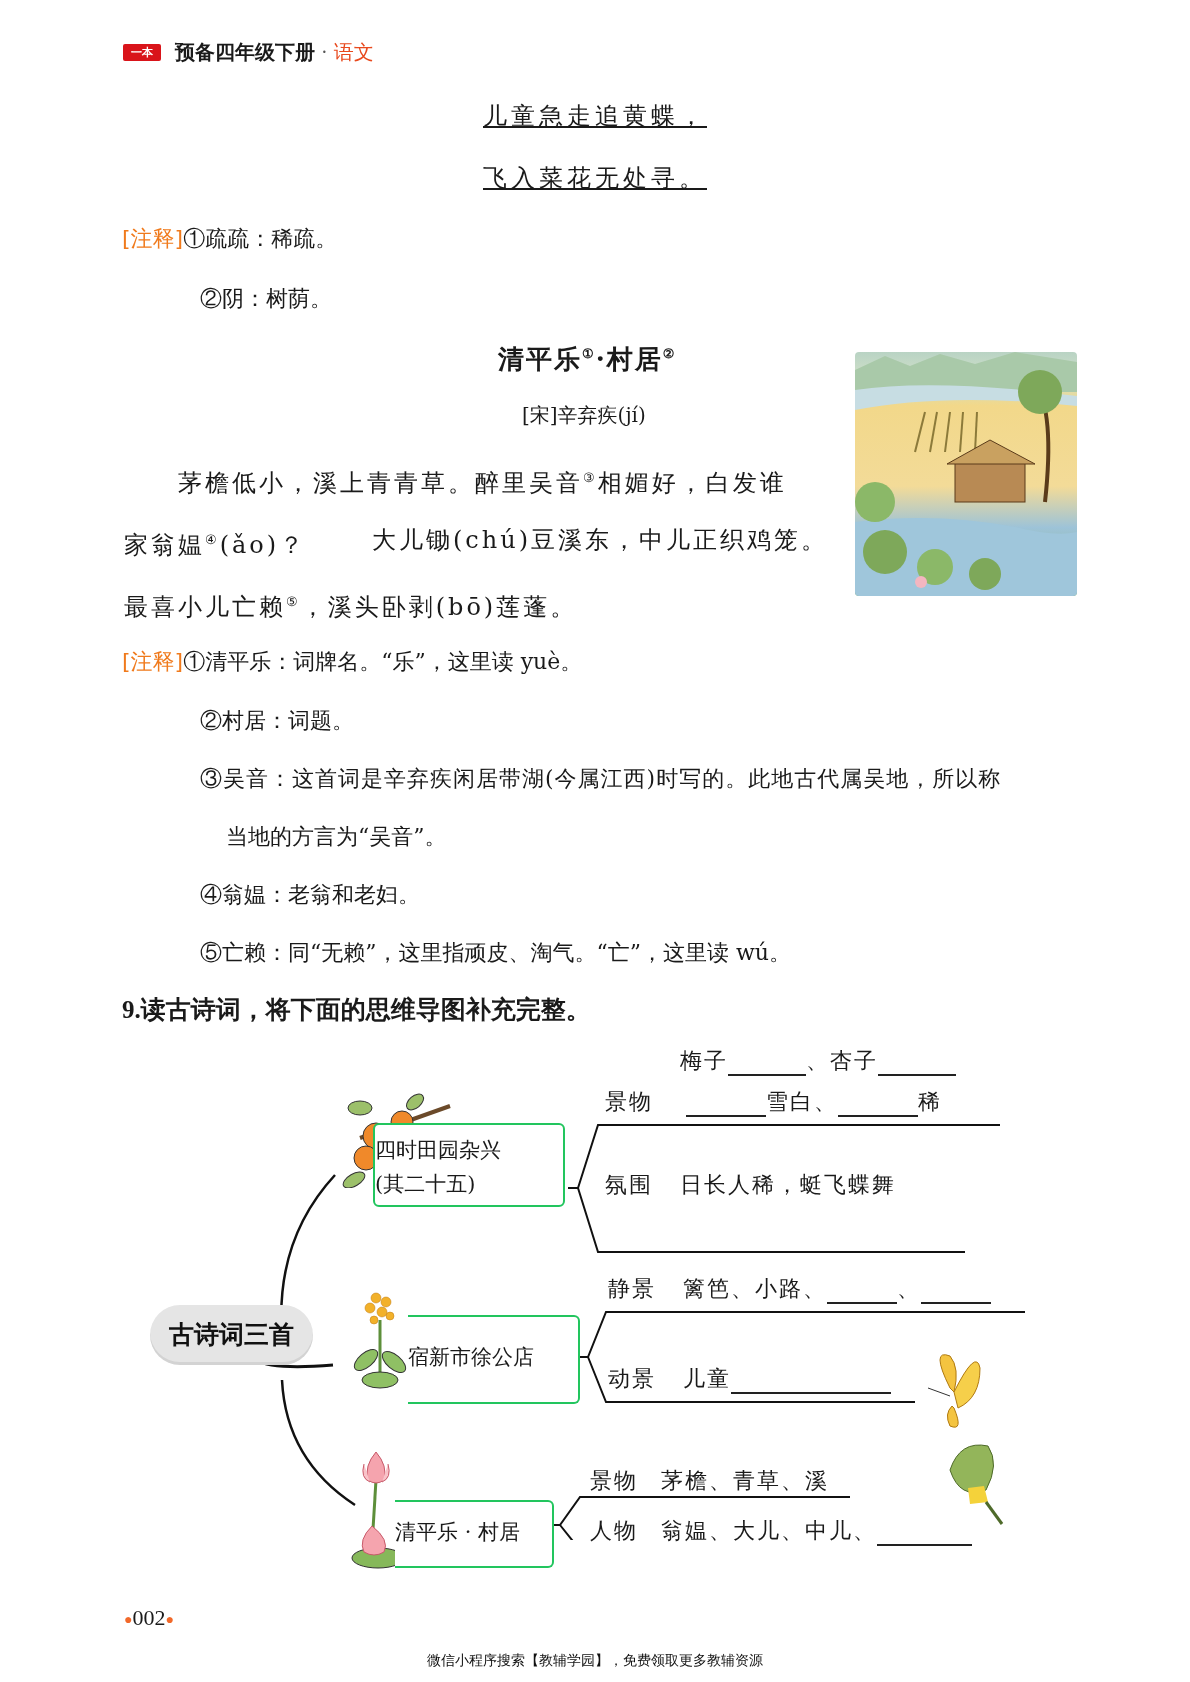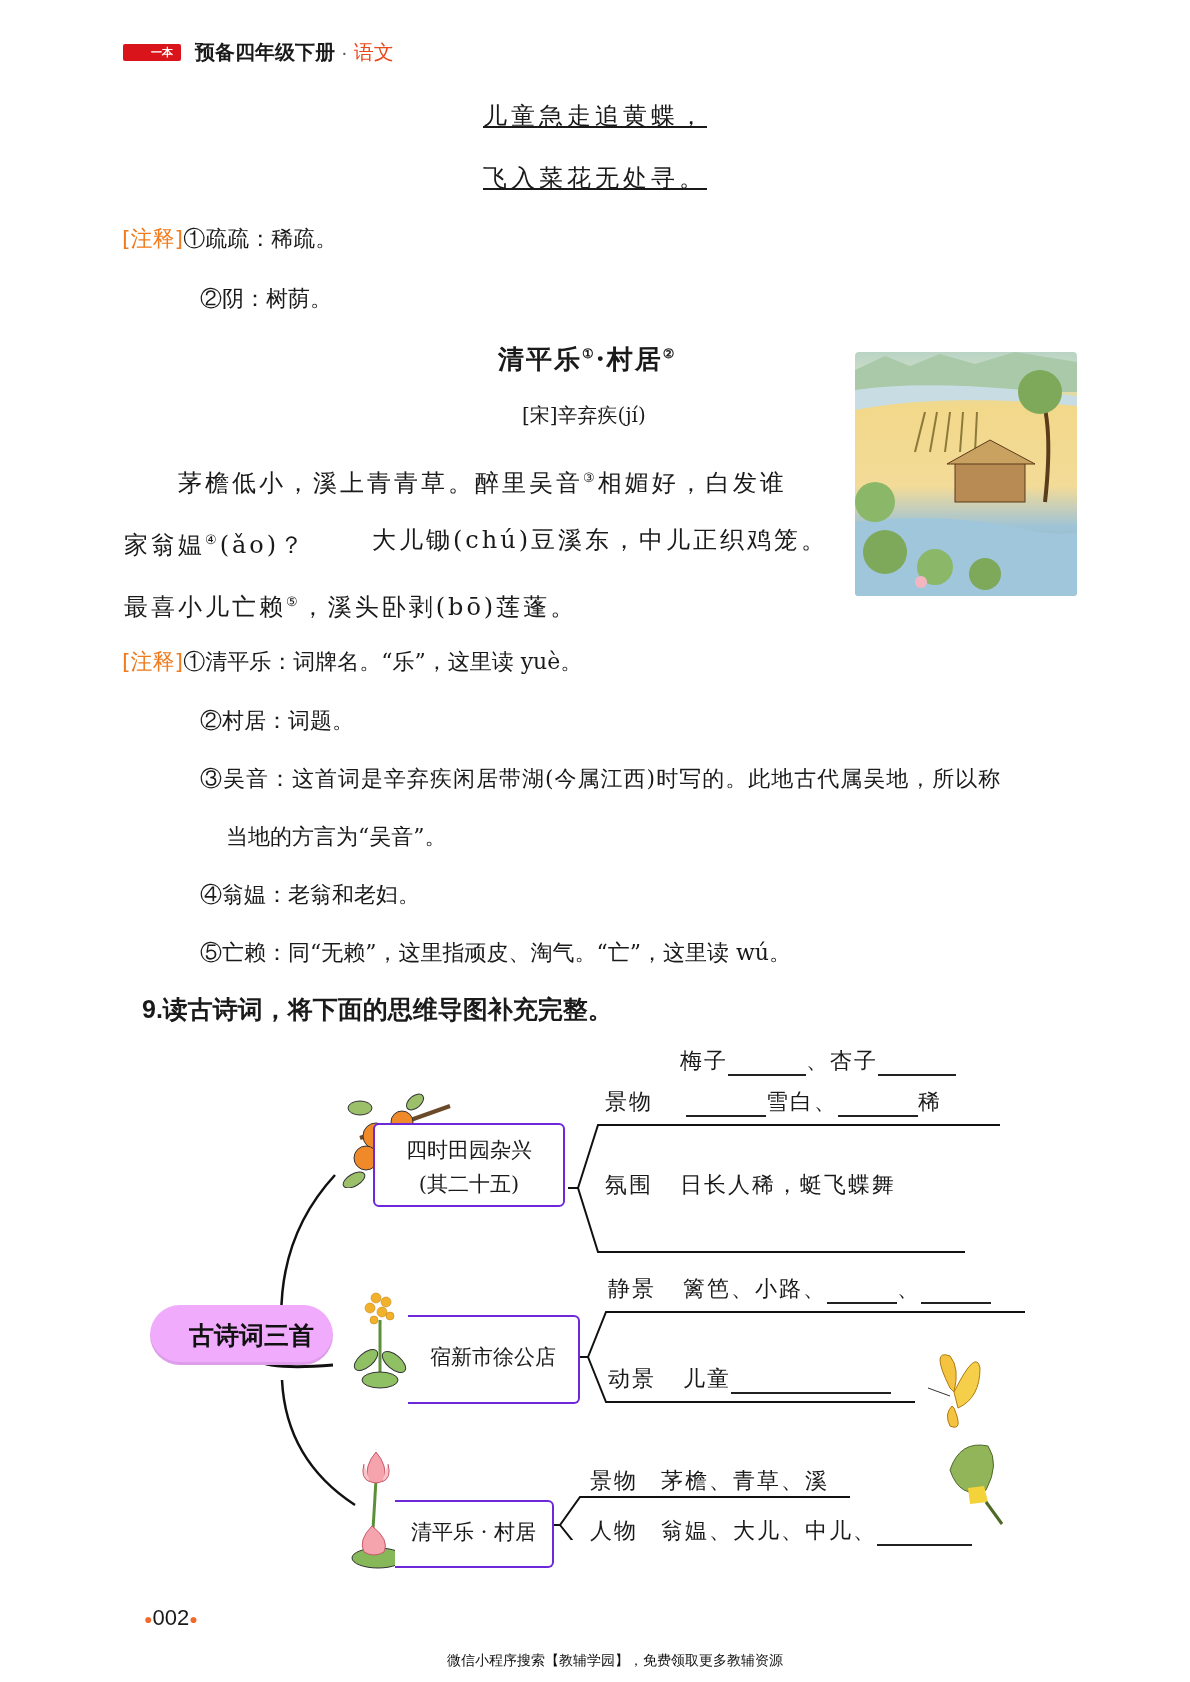--- a/index.html
+++ b/index.html
@@ -1,38 +1,38 @@
 <!DOCTYPE html>
 <html><head>
 <meta charset="utf-8">
 <style>
   html,body{margin:0;padding:0;background:#fff;}
   body{width:1190px;height:1682px;position:relative;overflow:hidden;color:#1a1a1a;
        font-family:"DejaVu Serif","Liberation Serif",serif;}
   .abs{position:absolute;}
-  .sans{font-family:Liberation Sans, sans-serif;padding-left:20px;}
+  .sans{font-family:Liberation Serif, serif;}
   
   .logo{left:123px;top:44px;width:38px;height:17px;background:#d9141a;color:#fff;
         font-size:11px;font-weight:bold;line-height:17px;text-align:center;border-radius:2px;}
   .header-title{left:175px;top:38px;font-size:20px;font-weight:bold;line-height:28px;}
   .header-title .dot{color:#555;margin:0 6px;font-weight:normal;}
   .header-title .subj{color:#e8491d;font-weight:normal;}
   .poem-line{left:0;width:1190px;text-align:center;font-size:24px;letter-spacing:4px;text-decoration:underline;}
   .note-tag{color:#f07a1c;font-family:"DejaVu Sans","Liberation Sans",sans-serif;}
   .note{font-size:22px;line-height:30px;}
   .body-line{font-size:24px;letter-spacing:3px;line-height:32px;}
   sup{font-size:13px;}
   .illus{left:855px;top:352px;width:222px;height:244px;border-radius:4px;overflow:hidden;
          background:linear-gradient(180deg,#b9d3c4 0%,#cfe0c8 10%,#f2d88a 22%,#f3db98 55%,#9dc3d8 72%,#8ab36a 100%);}
   .question{left:122px;top:993px;font-size:25px;font-weight:bold;}
   
-  .node-center{left:150px;top:1305px;width:163px;height:60px;border-radius:30px;background:#f0abfc;
+  .node-center{left:150px;top:1305px;width:163px;height:60px;border-radius:30px;background:#e5e5e5;
                font-size:25px;font-weight:bold;text-align:center;line-height:60px;color:#111;
                box-shadow:inset 0 -3px 0 rgba(0,0,0,0.08);}
-  .box{border:2px solid #6d28d9;border-radius:6px;background:#fff;text-align:center;font-size:21px;}
+  .box{border:2px solid #22c55e;border-radius:6px;background:#fff;font-size:21px;}
   .leaf{font-size:22px;letter-spacing:2px;white-space:nowrap;}
   .uline{display:inline-block;border-bottom:2px solid #222;height:22px;vertical-align:bottom;}
   .footer{left:0;width:1190px;top:1652px;text-align:center;font-size:14px;color:#111;}
   .page-num{left:124px;top:1605px;font-size:22px;}
   .page-num .d{color:#f2692a;font-size:14px;vertical-align:middle;}
 </style>
 </head>
 <body>
 
 <div class="abs logo sans">一本</div>

